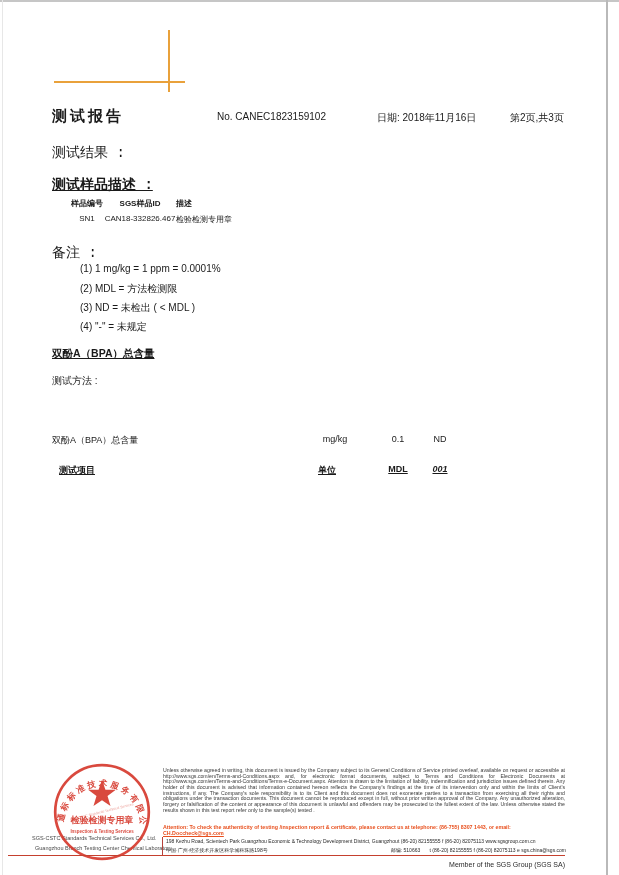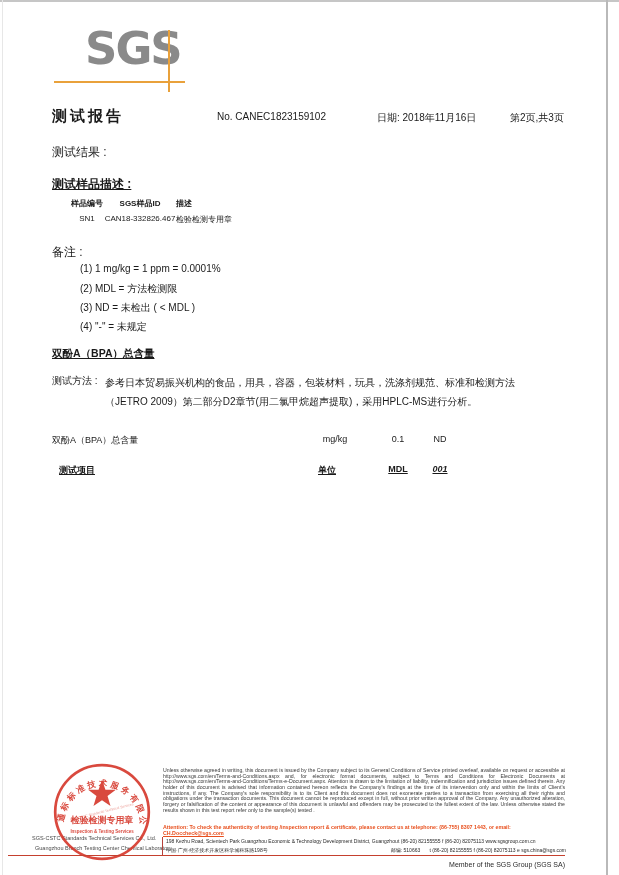--- a/index.html
+++ b/index.html
@@ -16,21 +16,21 @@
               letter-spacing:-2px; color:#8a8a8a; font-family:"DejaVu Sans",sans-serif; }
   .logo-vline { position:absolute; left:168px; top:30px; width:2px; height:62px; background:#e9a13b; }
   .logo-hline { position:absolute; left:54px; top:81px; width:131px; height:2px; background:#e9a13b; }
 
   
   .doc-title { position:absolute; left:52px; top:107px; font-size:15px; font-weight:bold; letter-spacing:3px; }
   .report-no { position:absolute; left:217px; top:111px; font-size:10px; }
   .report-date { position:absolute; left:377px; top:111px; font-size:10px; }
   .page-info { position:absolute; left:510px; top:111px; font-size:10px; }
 
-  .lbl { font-size:12px; position:absolute; }
+  .lbl { font-size:14px; position:absolute;font-family:Liberation Mono, monospace; }
   .results-label { left:52px; top:144px; }
   .sample-title { left:52px; top:176px; font-weight:bold; text-decoration:underline; }
 
   
   .st { position:absolute; font-size:8px; }
   .st.hd { font-weight:bold; }
   .ctr { text-align:center; }
 
   .notes-label { left:52px; top:244px; }
   .note-line { position:absolute; left:80px; font-size:10px; }
@@ -65,21 +65,20 @@
   .stamp { position:absolute; left:50px; top:760px; width:104px; height:104px; opacity:0.92; }
 </style>
 </head>
 <body>
 
 <div class="page">
   <div class="edge-top"></div>
   <div class="edge-right"></div>
   <div class="edge-left"></div>
 
-  <div class="sgs-logo">SGS</div>
   <div class="logo-vline"></div>
   <div class="logo-hline"></div>
 
   <div class="doc-title">测试报告</div>
   <div class="report-no">No. CANEC1823159102</div>
   <div class="report-date">日期: 2018年11月16日</div>
   <div class="page-info">第2页,共3页</div>
 
   <div class="lbl results-label">测试结果 :</div>
   <div class="lbl sample-title">测试样品描述 :</div>
@@ -92,21 +91,20 @@
   <div class="st" style="left:176px; top:214px;">检验检测专用章</div>
 
   <div class="lbl notes-label">备注 :</div>
   <div class="note-line" style="top:263px;">(1) 1 mg/kg = 1 ppm = 0.0001%</div>
   <div class="note-line" style="top:282px;">(2) MDL = 方法检测限</div>
   <div class="note-line" style="top:301px;">(3) ND = 未检出 ( &lt; MDL )</div>
   <div class="note-line" style="top:320px;">(4) "-" = 未规定</div>
 
   <div class="bpa-title">双酚A（BPA）总含量</div>
   <div class="method-label">测试方法 :</div>
-  <div class="method-text">参考日本贸易振兴机构的食品，用具，容器，包装材料，玩具，洗涤剂规范、标准和检测方法（JETRO 2009）第二部分D2章节(用二氯甲烷超声提取)，采用HPLC-MS进行分析。</div>
 
   <div class="rt hd" style="left:59px; top:416px;">测试项目</div>
   <div class="rt hd ctr" style="left:310px; top:416px; width:34px;">单位</div>
   <div class="rt hd ctr" style="left:382px; top:416px; width:32px;">MDL</div>
   <div class="rt hd it ctr" style="left:426px; top:416px; width:28px;">001</div>
   <div class="rt" style="left:52px; top:434px;">双酚A（BPA）总含量</div>
   <div class="rt ctr" style="left:318px; top:434px; width:34px;">mg/kg</div>
   <div class="rt ctr" style="left:382px; top:434px; width:32px;">0.1</div>
   <div class="rt ctr" style="left:426px; top:434px; width:28px;">ND</div>
 

